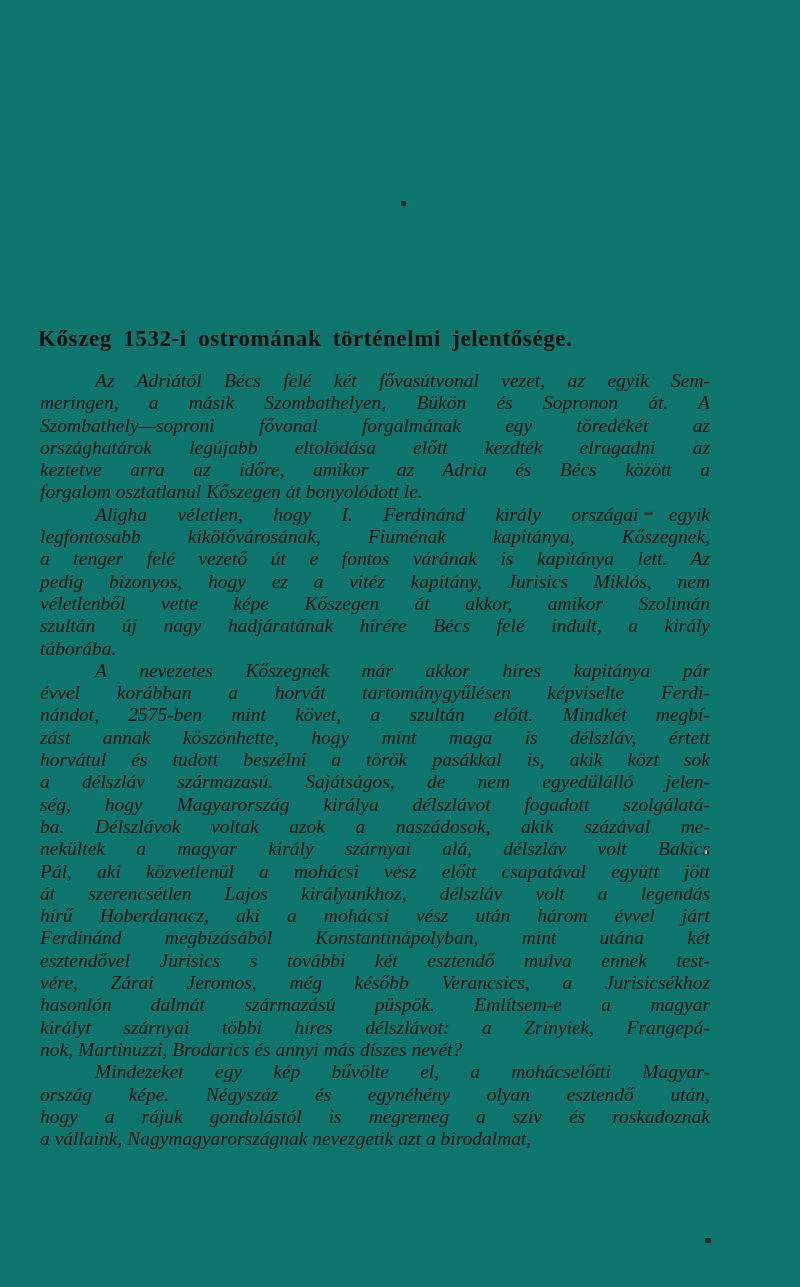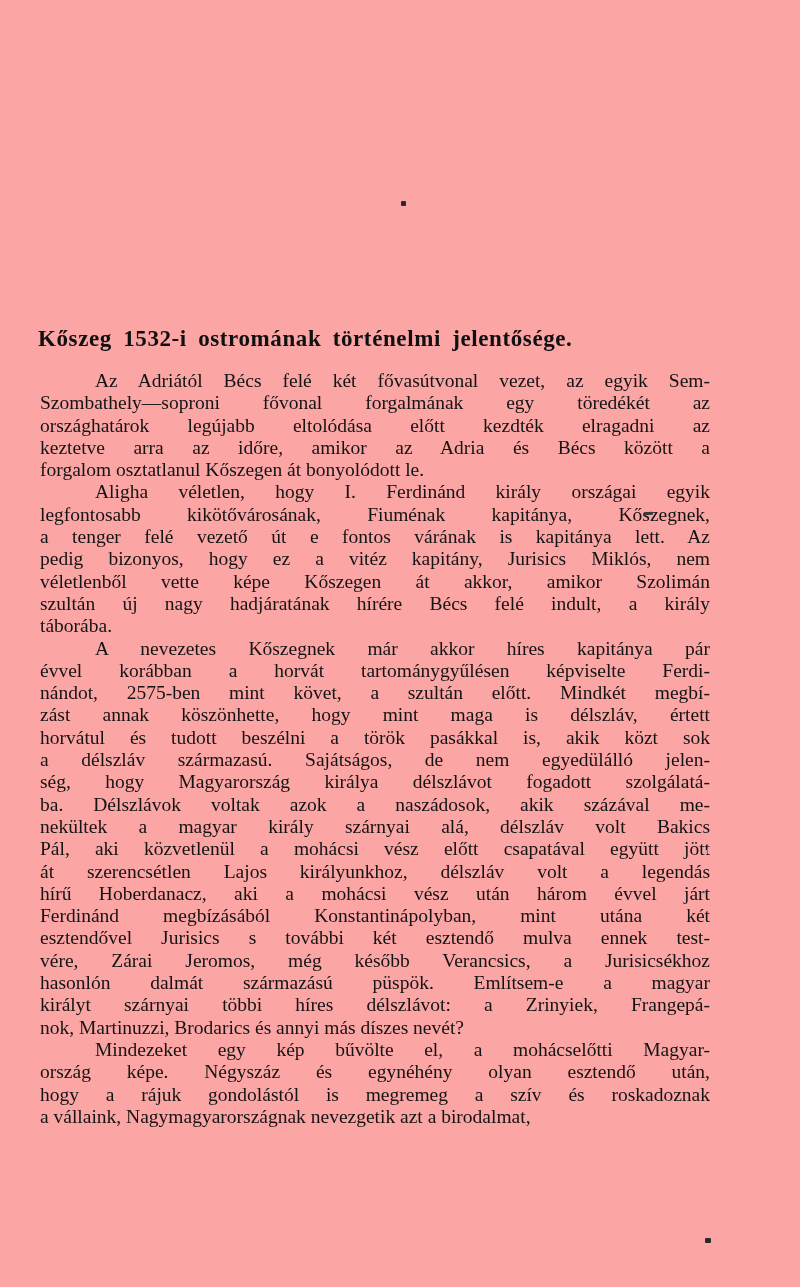--- a/index.html
+++ b/index.html
@@ -4,21 +4,21 @@
 <style>
   html, body {
     margin: 0;
     padding: 0;
     background: #ffffff;
   }
   .page {
     position: relative;
     width: 800px;
     height: 1287px;
-    background: #fca5a5;
+    background: #0f766e;
     overflow: hidden;
     font-family: "Liberation Serif", "DejaVu Serif", serif;
     color: #141414;
   }
   .title {
     position: absolute;
     left: 38px;
     top: 326px;
     margin: 0;
     font-size: 23px;
@@ -26,20 +26,21 @@
     letter-spacing: 0.6px;
     word-spacing: 5px;
     white-space: nowrap;
     color: #101010;
   }
   .body-text {
     position: absolute;
     left: 40px;
     top: 370px;
     width: 670px;
+    font-style: italic;
   }
   .paragraph {
     margin: 0;
     padding: 0;
   }
   .line {
     font-size: 19.5px;
     line-height: 22.3px;
     height: 22.3px;
     text-align: justify;
@@ -64,20 +65,21 @@
   .speck.s4 { left: 705px; top: 1238px; width: 6px; height: 5px; border-radius: 1px; }
 </style>
 </head>
 <body>
 
 <div class="page">
   <h1 class="title">Kőszeg 1532-i ostromának történelmi jelentősége.</h1>
   <div class="body-text" id="article-body">
       <div class="paragraph">
         <div class="line first">Az Adriától Bécs felé  két fővasútvonal vezet, az egyik Sem-</div>
+        <div class="line">meringen, a másik Szombathelyen, Bükön  és Sopronon át. A</div>
         <div class="line">Szombathely—soproni fővonal forgalmának egy töredékét az</div>
         <div class="line">országhatárok legújabb eltolódása előtt kezdték elragadni az</div>
         <div class="line">keztetve arra az időre, amikor az Adria és Bécs között a</div>
         <div class="line last">forgalom osztatlanul Kőszegen át bonyolódott le.</div>
       </div>
       <div class="paragraph">
         <div class="line first">Aligha véletlen, hogy I. Ferdinánd király országai egyik</div>
         <div class="line">legfontosabb kikötővárosának, Fiuménak kapitánya, Kőszegnek,</div>
         <div class="line">a tenger felé vezető út e fontos várának is kapitánya lett. Az</div>
         <div class="line">pedig bizonyos, hogy ez a vitéz kapitány, Jurisics Miklós, nem</div>

